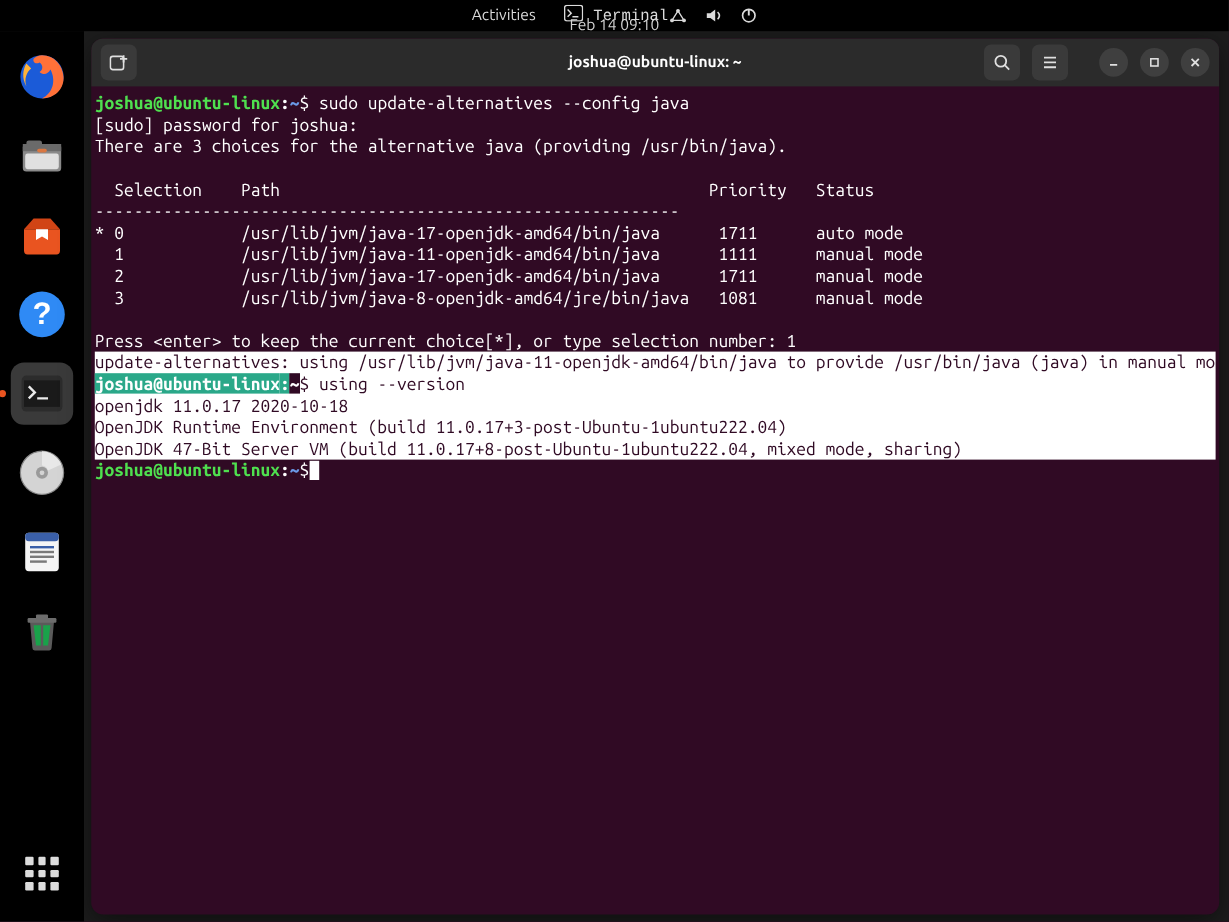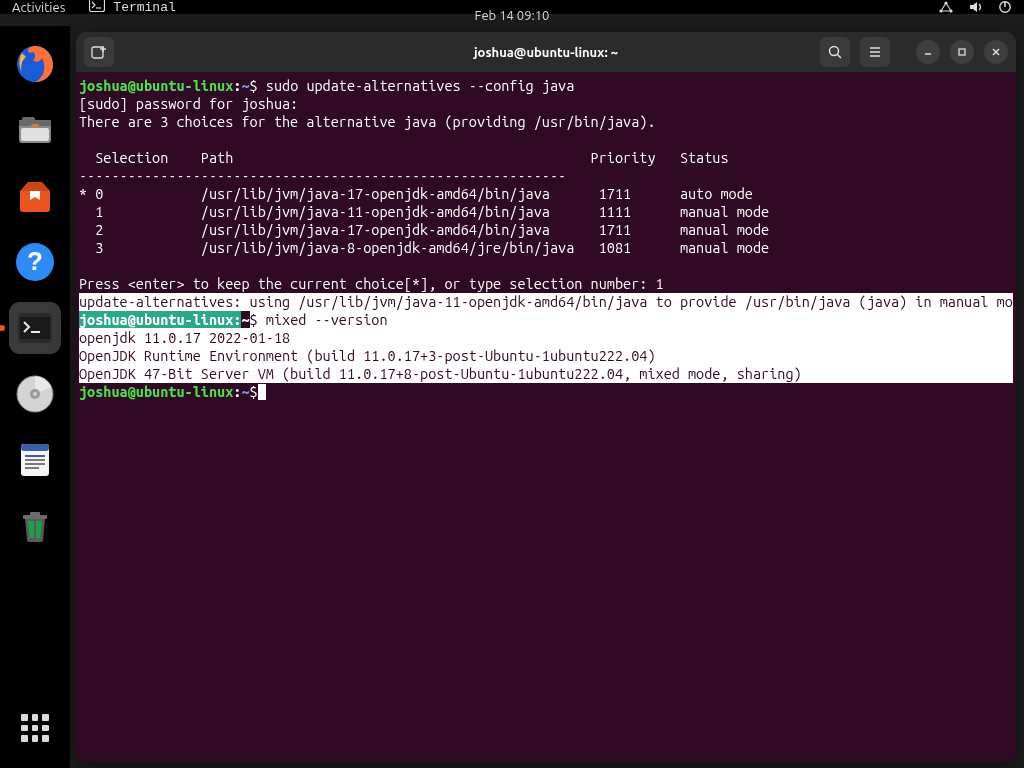--- a/index.html
+++ b/index.html
@@ -10,28 +10,28 @@
     body {
       width: 1024px;
       height: 768px;
       background: #1d1d1d;
       font-family: "Ubuntu", "Noto Sans", sans-serif;
       overflow: hidden;
       position: relative;
     }
     
     .topbar {
-      height: 14px;
+      height: 26px;
       background: #000000;
       display: flex;
       align-items: center;
       color: #dcdcdc;
       font-size: 13px;
       padding: 0 12px;
-      justify-content: space-between;
+      justify-content: center;
     }
     .topbar-left {
       display: flex;
       align-items: center;
       gap: 24px;
     }
     .topbar-app {
       display: flex;
       align-items: center;
       gap: 8px;
@@ -374,17 +374,17 @@
 
 <span class="term-text">  Selection    Path                                            Priority   Status</span>
 <span class="term-text">------------------------------------------------------------</span>
 <span class="term-text">* 0            /usr/lib/jvm/java-17-openjdk-amd64/bin/java      1711      auto mode</span>
 <span class="term-text">  1            /usr/lib/jvm/java-11-openjdk-amd64/bin/java      1111      manual mode</span>
 <span class="term-text">  2            /usr/lib/jvm/java-17-openjdk-amd64/bin/java      1711      manual mode</span>
 <span class="term-text">  3            /usr/lib/jvm/java-8-openjdk-amd64/jre/bin/java   1081      manual mode</span>
 
 <span class="term-text">Press &lt;enter&gt; to keep the current choice[*], or type selection number: 1</span>
 <span class="highlighted-block"><span>update-alternatives: using /usr/lib/jvm/java-11-openjdk-amd64/bin/java to provide /usr/bin/java (java) in manual mode</span>
-<span class="hl-prompt-user">joshua@ubuntu-linux</span><span class="hl-prompt-user">:</span><span class="hl-prompt-colon">~</span><span class="hl-prompt-dollar">$</span><span> mixed --version</span>
-<span>openjdk 11.0.17 2022-01-18</span>
+<span class="hl-prompt-user">joshua@ubuntu-linux</span><span class="hl-prompt-user">:</span><span class="hl-prompt-colon">~</span><span class="hl-prompt-dollar">$</span><span> using --version</span>
+<span>openjdk 11.0.17 2020-10-18</span>
 <span>OpenJDK Runtime Environment (build 11.0.17+3-post-Ubuntu-1ubuntu222.04)</span>
 <span>OpenJDK 47-Bit Server VM (build 11.0.17+8-post-Ubuntu-1ubuntu222.04, mixed mode, sharing)</span></span><span class="prompt-user">joshua@ubuntu-linux</span><span class="prompt-colon">:</span><span class="prompt-path">~</span><span class="prompt-dollar">$</span><span class="cursor-block"></span></div>
 </div>
 
 </body></html>

